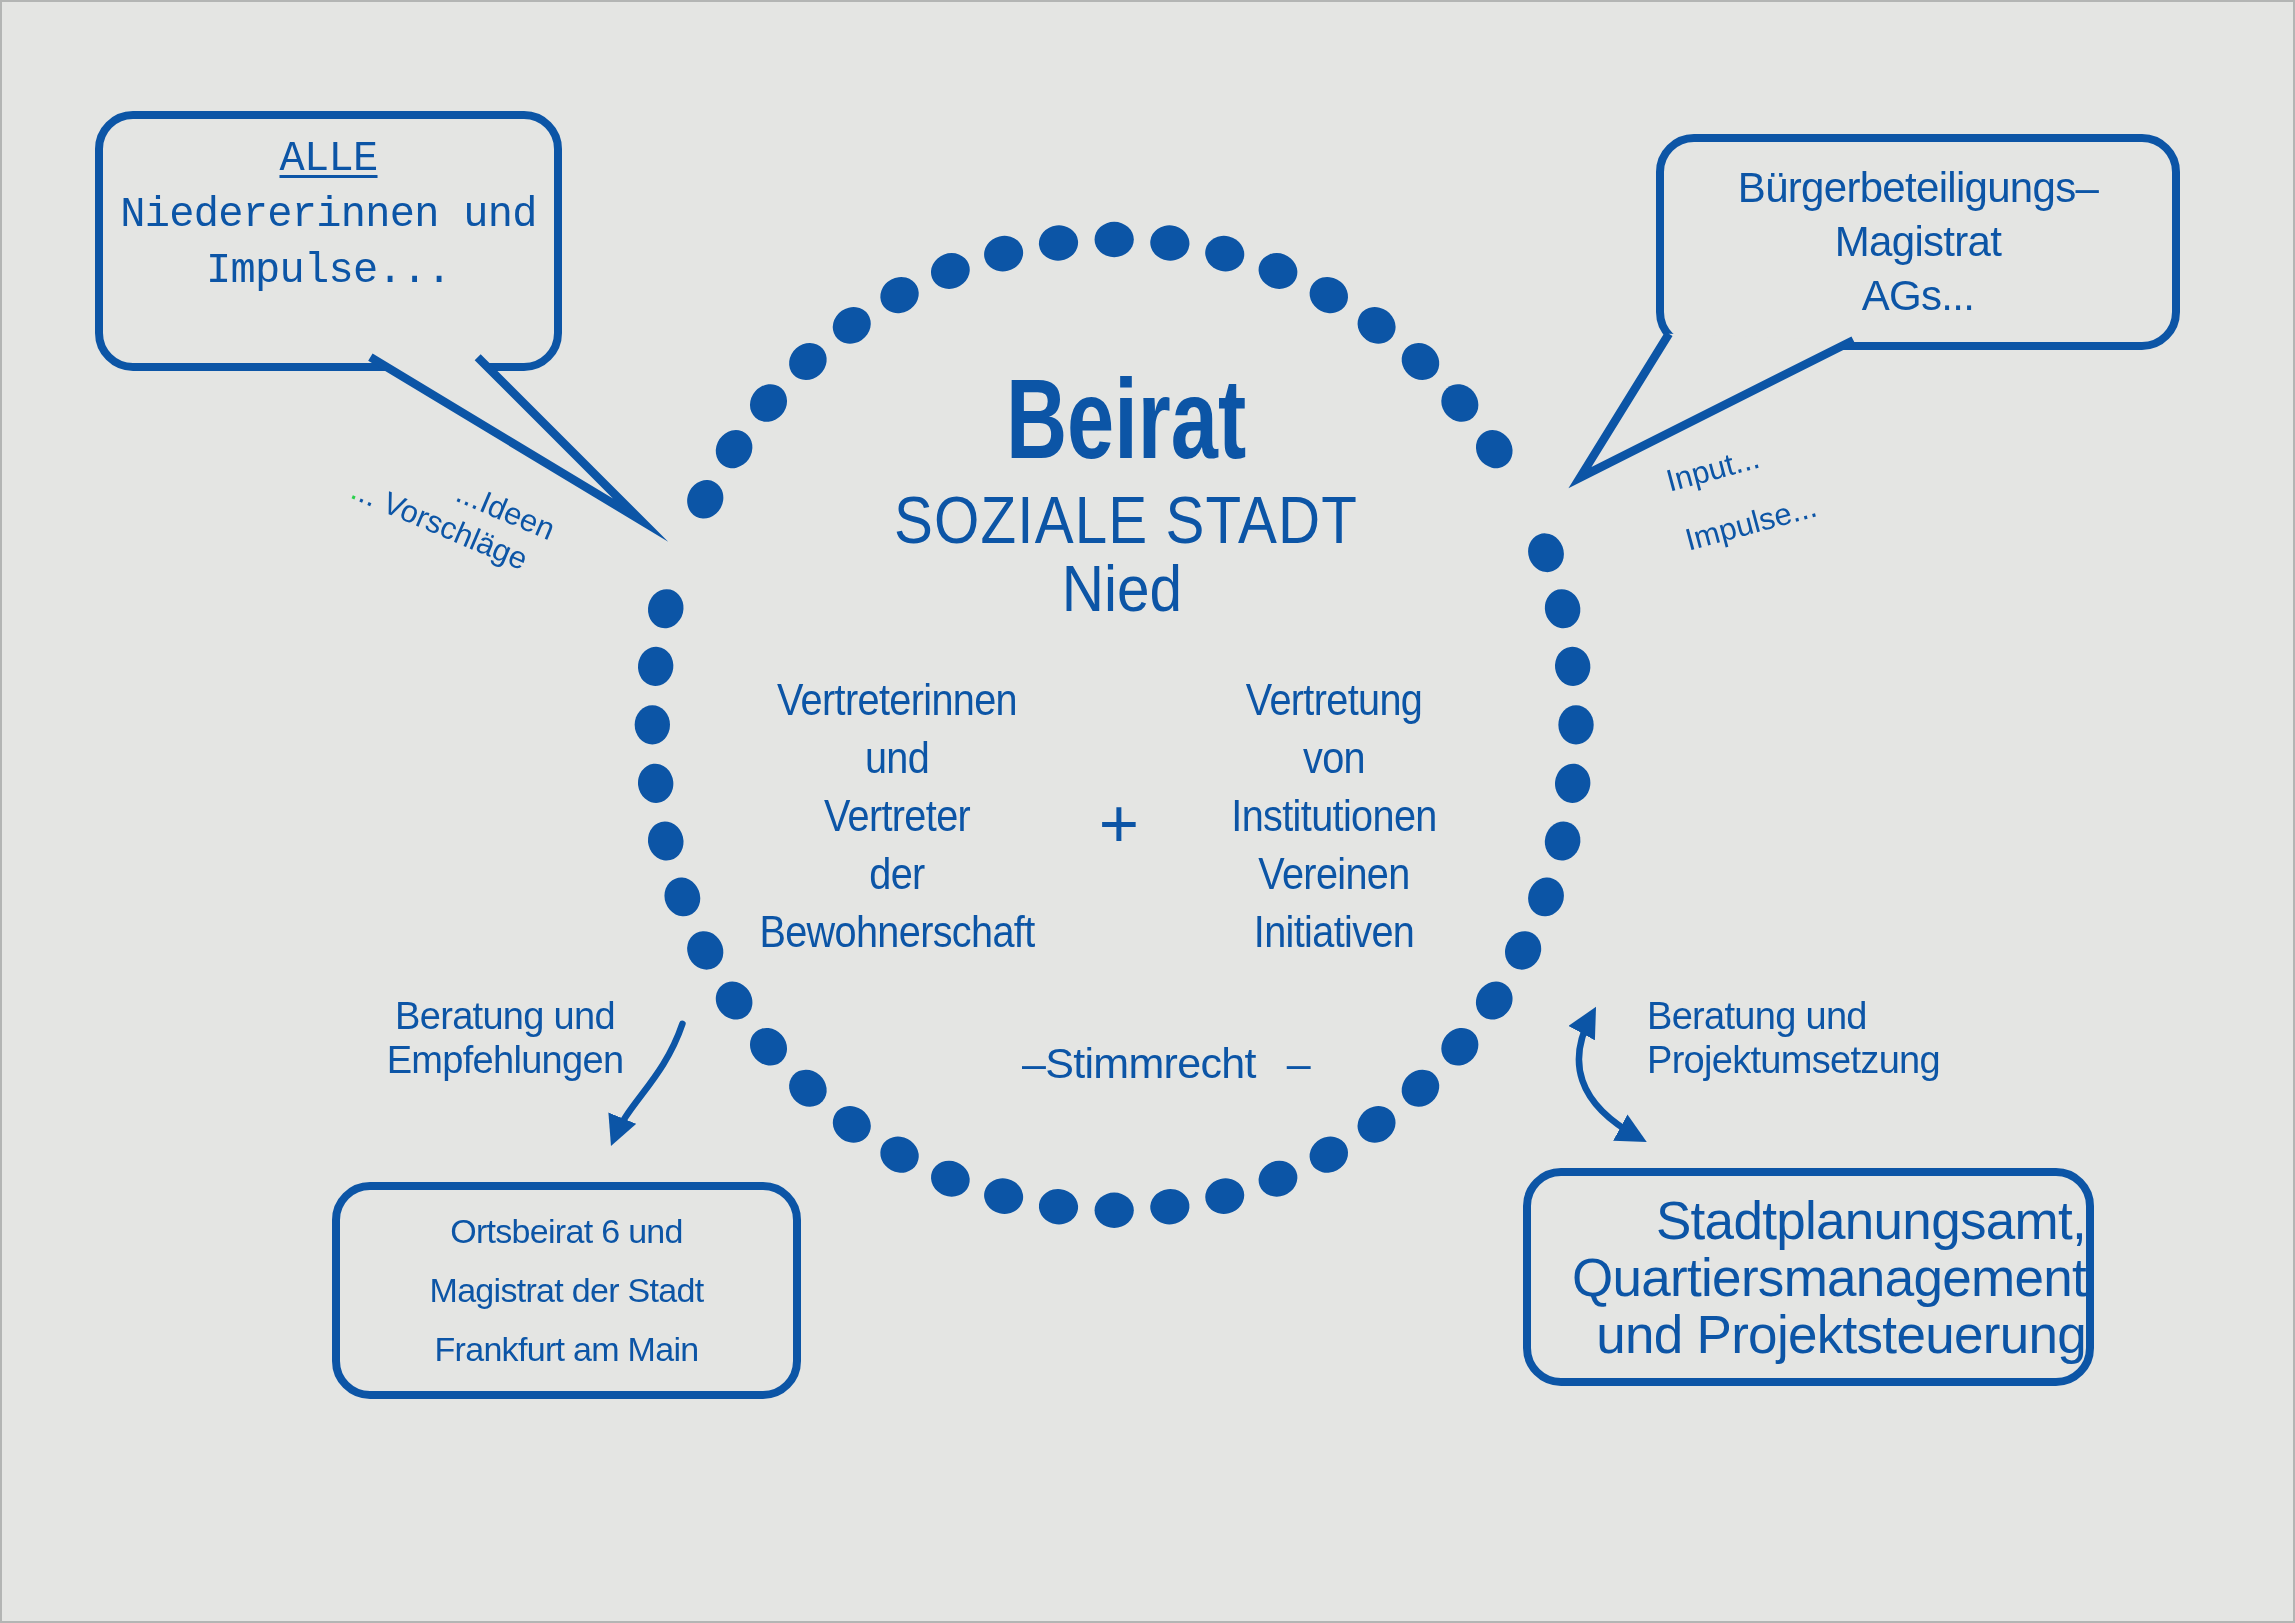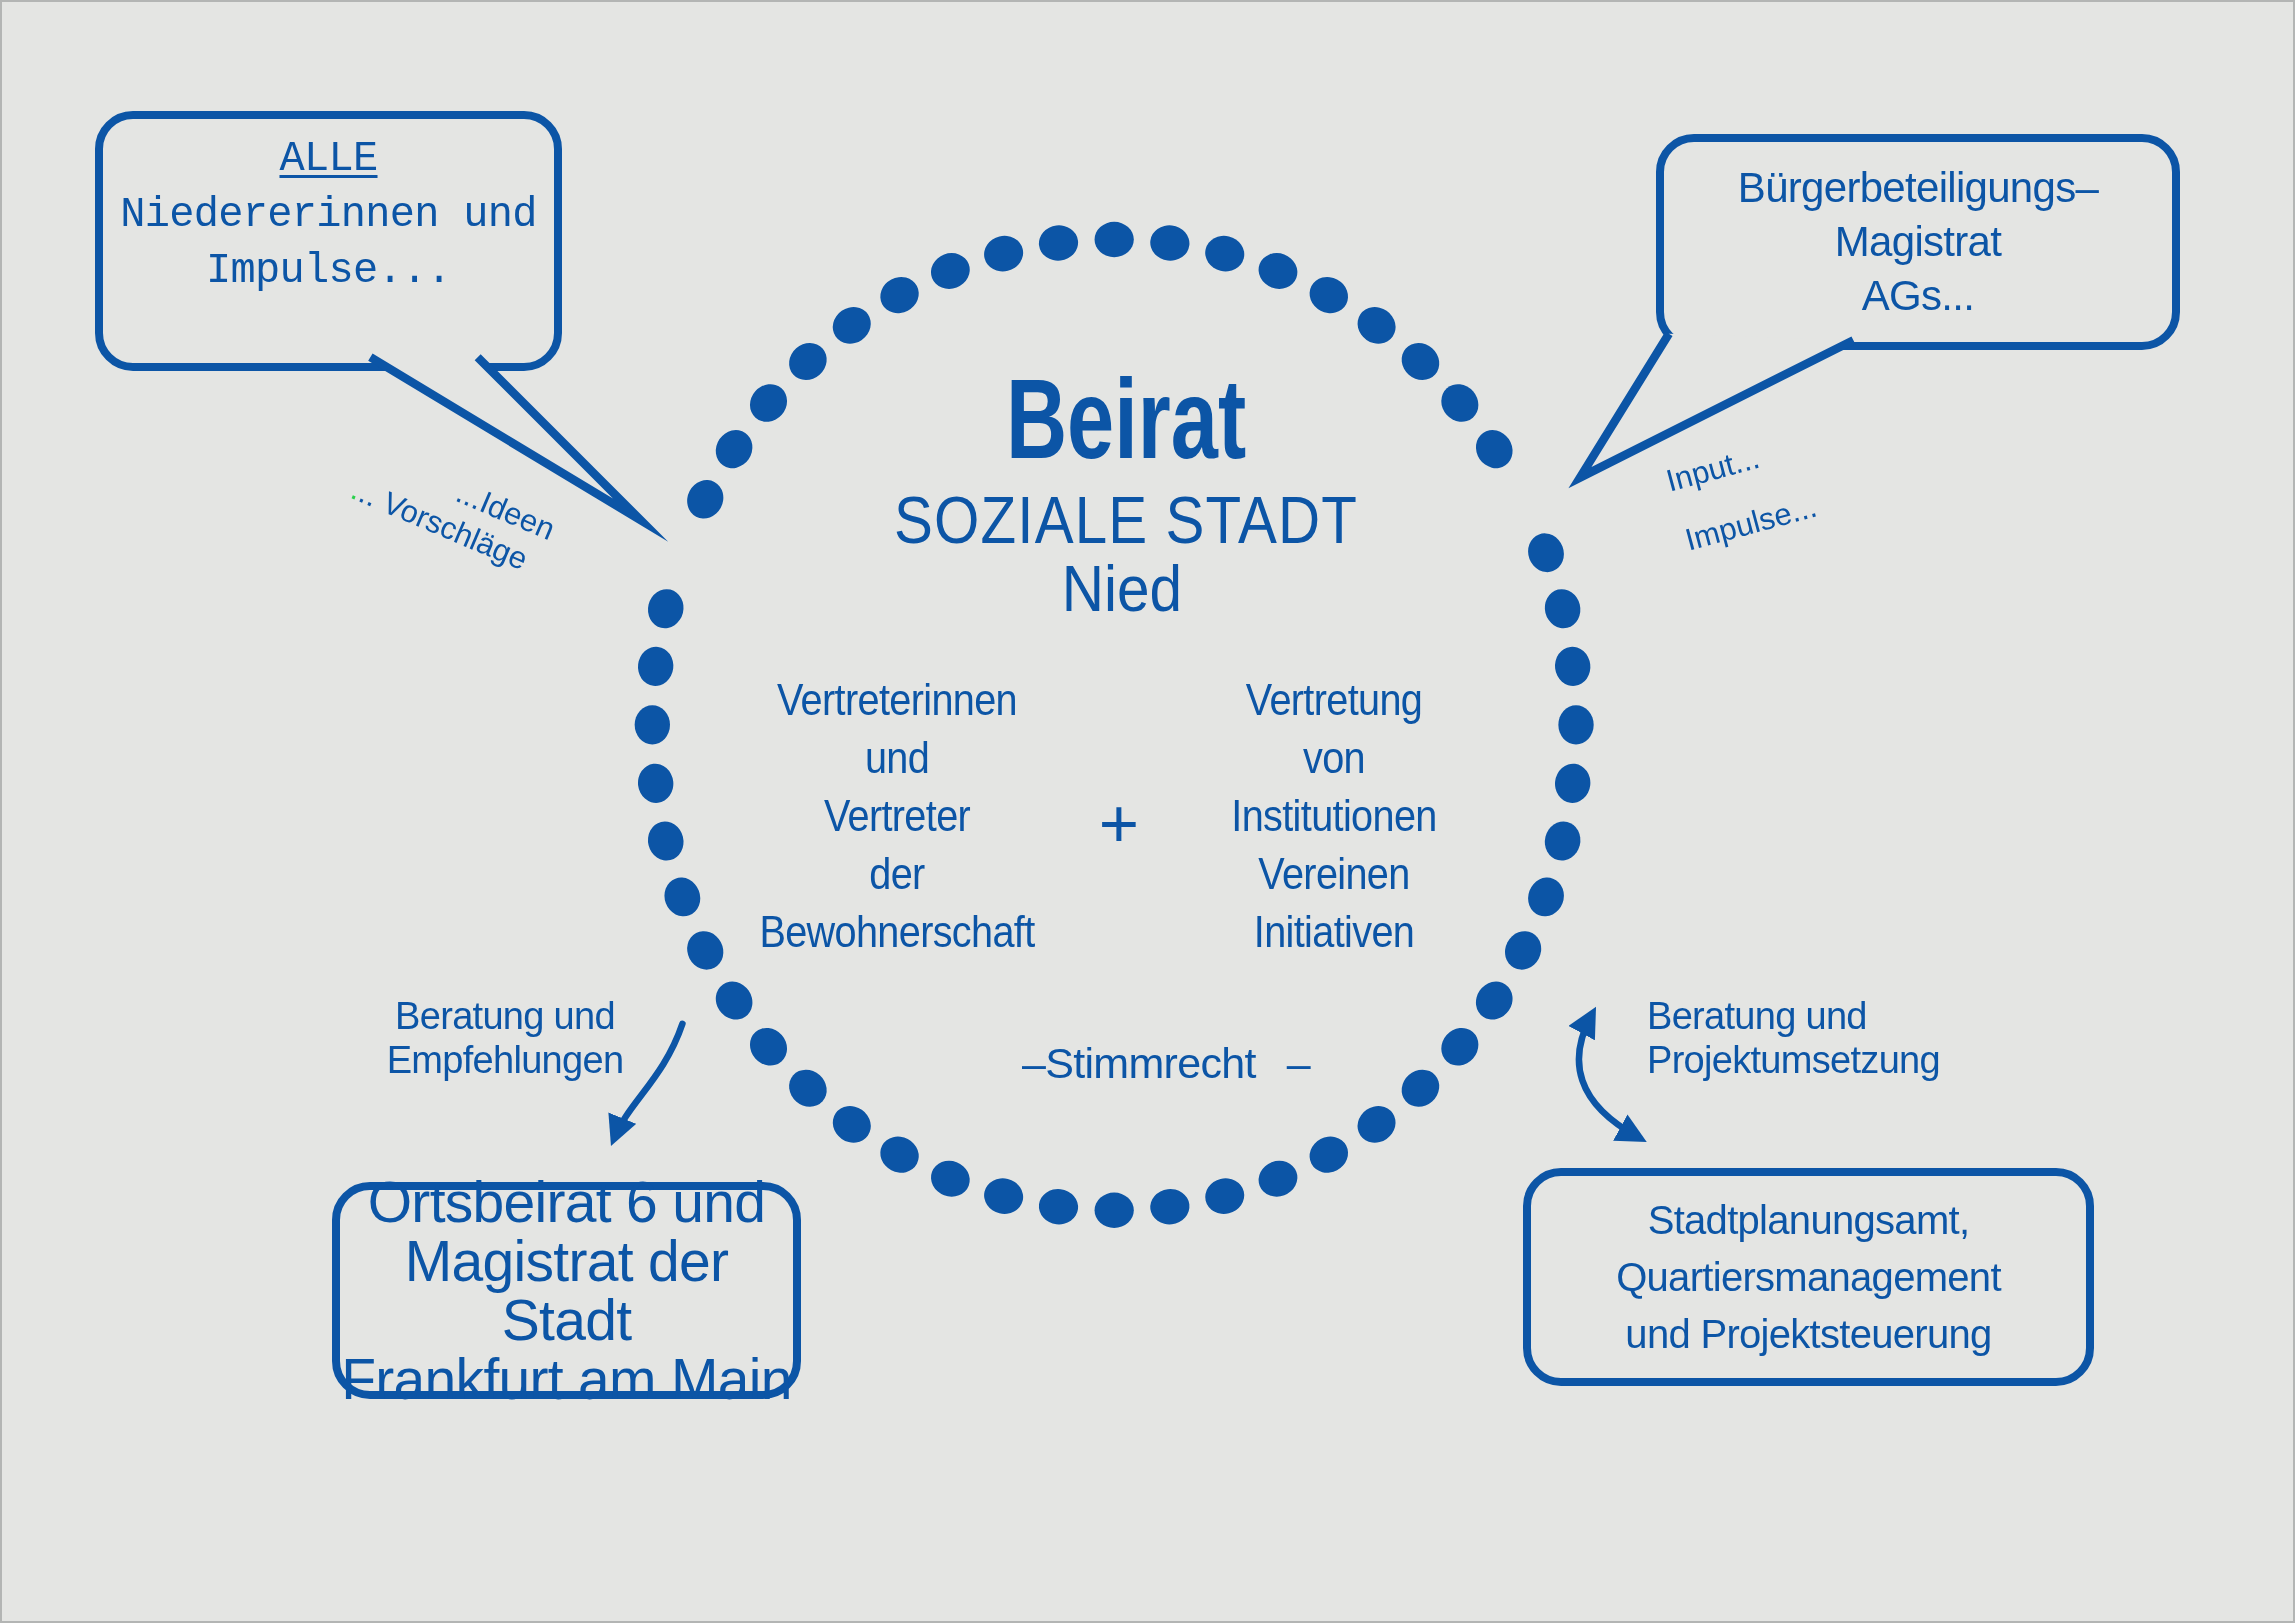--- a/index.html
+++ b/index.html
@@ -26,22 +26,22 @@
     border-radius:38px;
     box-sizing:border-box;
     display:flex;flex-direction:column;
     align-items:center;justify-content:center;
     text-align:center;
     letter-spacing:-0.7px;
     z-index:1;
   }
   .bubble--tl{left:93px;top:109px;width:467px;height:260px;padding-bottom:52px;font-size:42px;line-height:56px;font-family:Liberation Mono, monospace;}
   .bubble--tr{left:1654px;top:132px;width:524px;height:216px;font-size:42px;line-height:54px;}
-  .bubble--bl{left:330px;top:1180px;width:469px;height:217px;font-size:57px;line-height:59px;}
-  .bubble--br{left:1521px;top:1166px;width:571px;height:218px;font-size:40px;line-height:57px;}
+  .bubble--bl{left:330px;top:1180px;width:469px;height:217px;font-size:34px;line-height:59px;}
+  .bubble--br{left:1521px;top:1166px;width:571px;height:218px;font-size:53px;line-height:57px;align-items:flex-end;}
   .bubble--tl .bubble-line:first-child{
     text-decoration:underline;
     text-decoration-thickness:2.6px;
     text-underline-offset:5.2px;
   }
   
   .ctext{position:absolute;white-space:nowrap;}
   .title{
     left:1124px;top:361px;
     font-size:113px;font-weight:bold;line-height:1;

